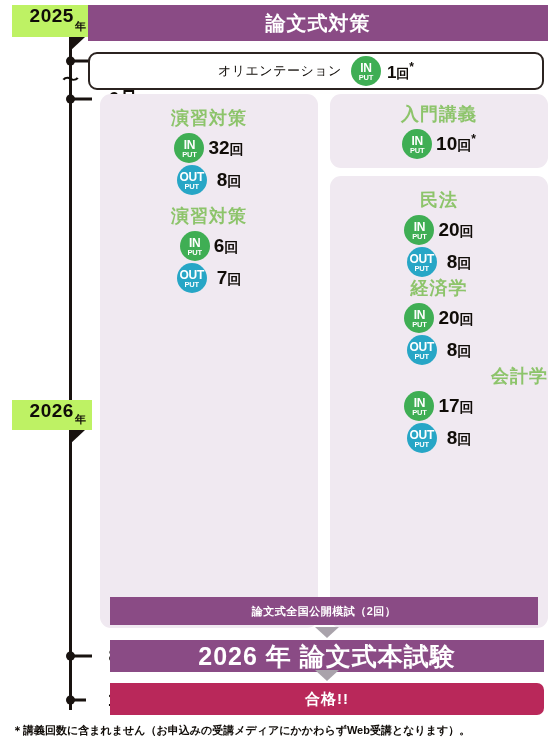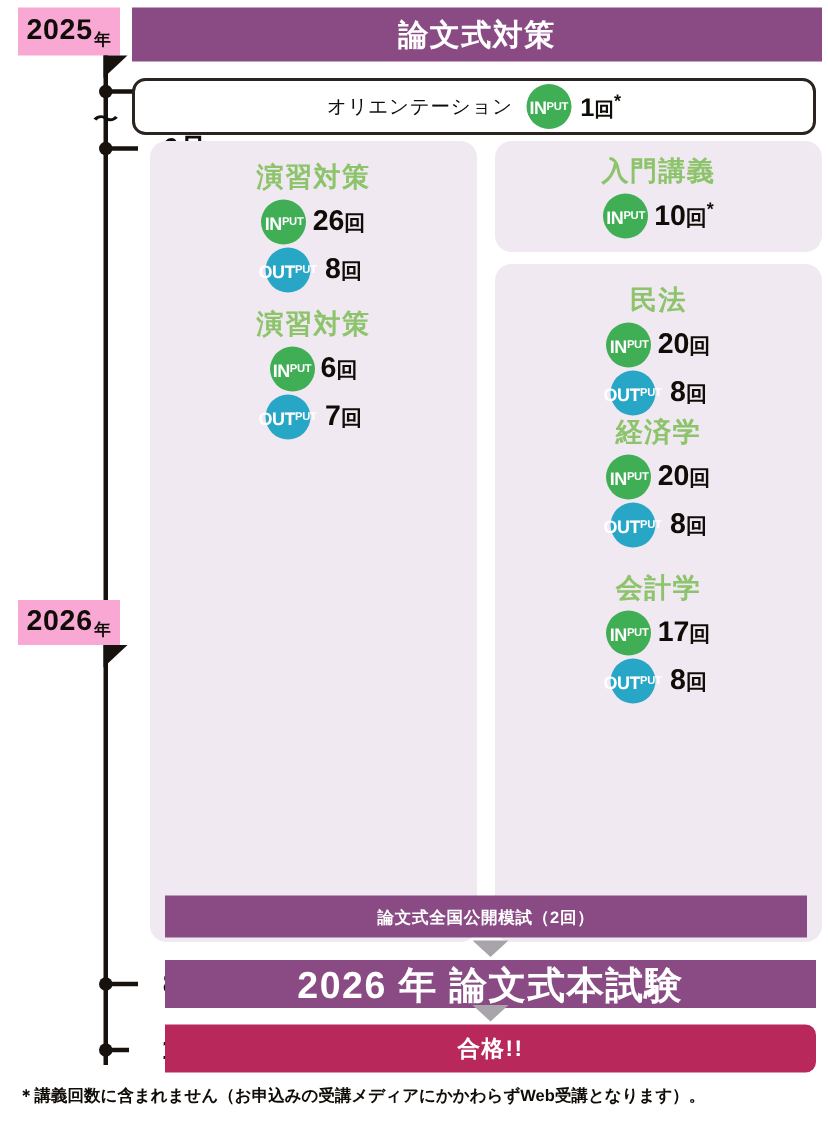--- a/index.html
+++ b/index.html
@@ -13,25 +13,26 @@
   }
   .root{position:absolute;left:0;top:0;width:552px;height:747px;}
 
   
   .axis-line{
     position:absolute;left:69px;top:26px;width:3px;height:684px;
     background:#18120f;
   }
   .year-tab{
     position:absolute;
-    background:#f9a8d4;
+    background:#bef264;
     color:#100c08;
     font-weight:bold;
-    display:flex;align-items:center;justify-content:center;
+    display:flex;align-items:flex-start;justify-content:center;
     letter-spacing:.5px;
+    padding-left:12px;
   }
   .year-tab .yr{font-size:19px;}
   .year-tab .suffix{font-size:11px;margin-left:1px;align-self:flex-end;margin-bottom:3px;}
   .tab-notch{
     position:absolute;
     width:0;height:0;
     border-left:16px solid #18120f;
     border-bottom:15px solid transparent;
   }
   .month{
@@ -90,21 +91,21 @@
     margin-bottom:3px;
   }
 
   
   .row{
     display:flex;align-items:center;justify-content:center;
     margin:2px 0;
   }
   .badge{
     width:30px;height:30px;border-radius:50%;
-    display:flex;flex-direction:row;align-items:center;justify-content:center;
+    display:flex;flex-direction:column;align-items:center;justify-content:center;
     color:#fff;flex:0 0 auto;line-height:1;
   }
   .badge.in{background:#3fae54;}
   .badge.out{background:#27a6c6;}
   .badge .l1{font-size:12px;font-weight:bold;letter-spacing:-.3px;margin-top:1px;}
   .badge .l2{font-size:7.5px;font-weight:bold;letter-spacing:-.2px;}
   .cnt{
     font-size:19px;font-weight:bold;color:#100c08;
     margin-left:4px;white-space:nowrap;
   }
@@ -199,21 +200,21 @@
   </div>
 
   <div class="panel" id="panel-left">
     <div class="subj" style="top:12px;" id="L0">
         <div class="subj-title">演習対策</div>
         <div class="row">
           <span class="badge in">
             <span class="l1">IN</span>
             <span class="l2">PUT</span>
           </span>
-          <span class="cnt"><span>26</span><span class="unit">回</span></span>
+          <span class="cnt"><span>32</span><span class="unit">回</span></span>
         </div>
         <div class="row">
           <span class="badge out">
             <span class="l1">OUT</span>
             <span class="l2">PUT</span>
           </span>
           <span class="cnt pad"><span>8</span><span class="unit">回</span></span>
         </div>
       </div>
     <div class="subj" style="top:110px;" id="L1">
@@ -276,21 +277,21 @@
           <span class="cnt"><span>20</span><span class="unit">回</span></span>
         </div>
         <div class="row">
           <span class="badge out">
             <span class="l1">OUT</span>
             <span class="l2">PUT</span>
           </span>
           <span class="cnt pad"><span>8</span><span class="unit">回</span></span>
         </div>
       </div>
-    <div class="subj" style="top:204px;" id="RM2">
+    <div class="subj" style="top:188px;text-align:right;" id="RM2">
         <div class="subj-title">会計学</div>
         <div class="row">
           <span class="badge in">
             <span class="l1">IN</span>
             <span class="l2">PUT</span>
           </span>
           <span class="cnt"><span>17</span><span class="unit">回</span></span>
         </div>
         <div class="row">
           <span class="badge out">

